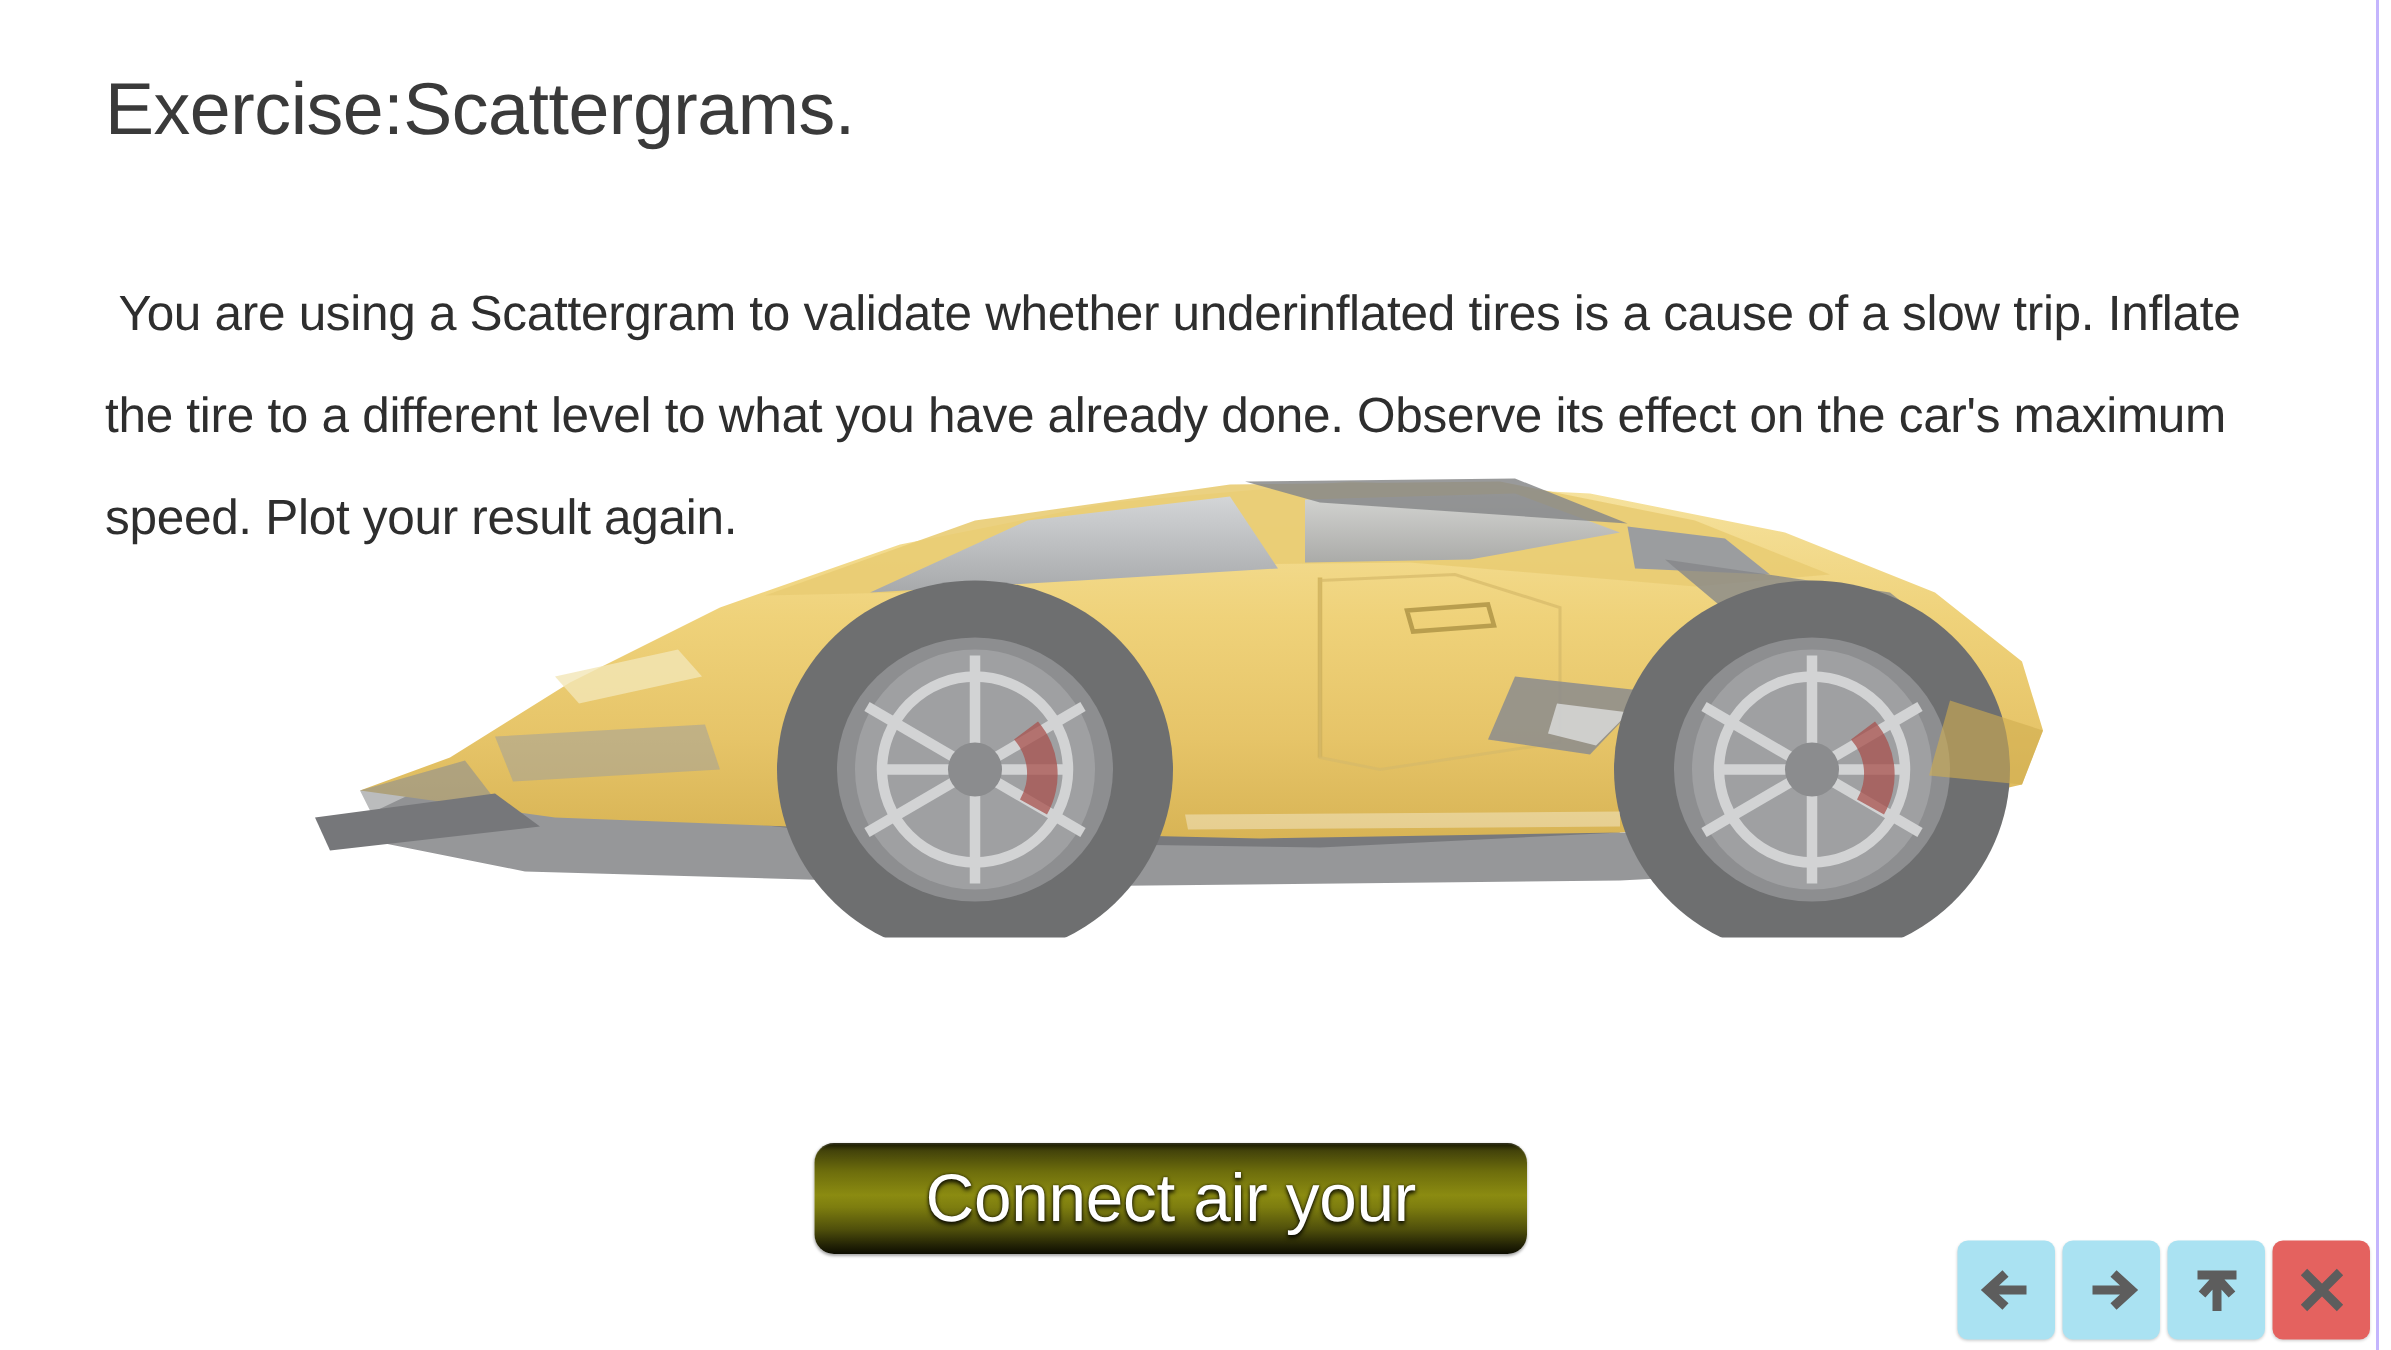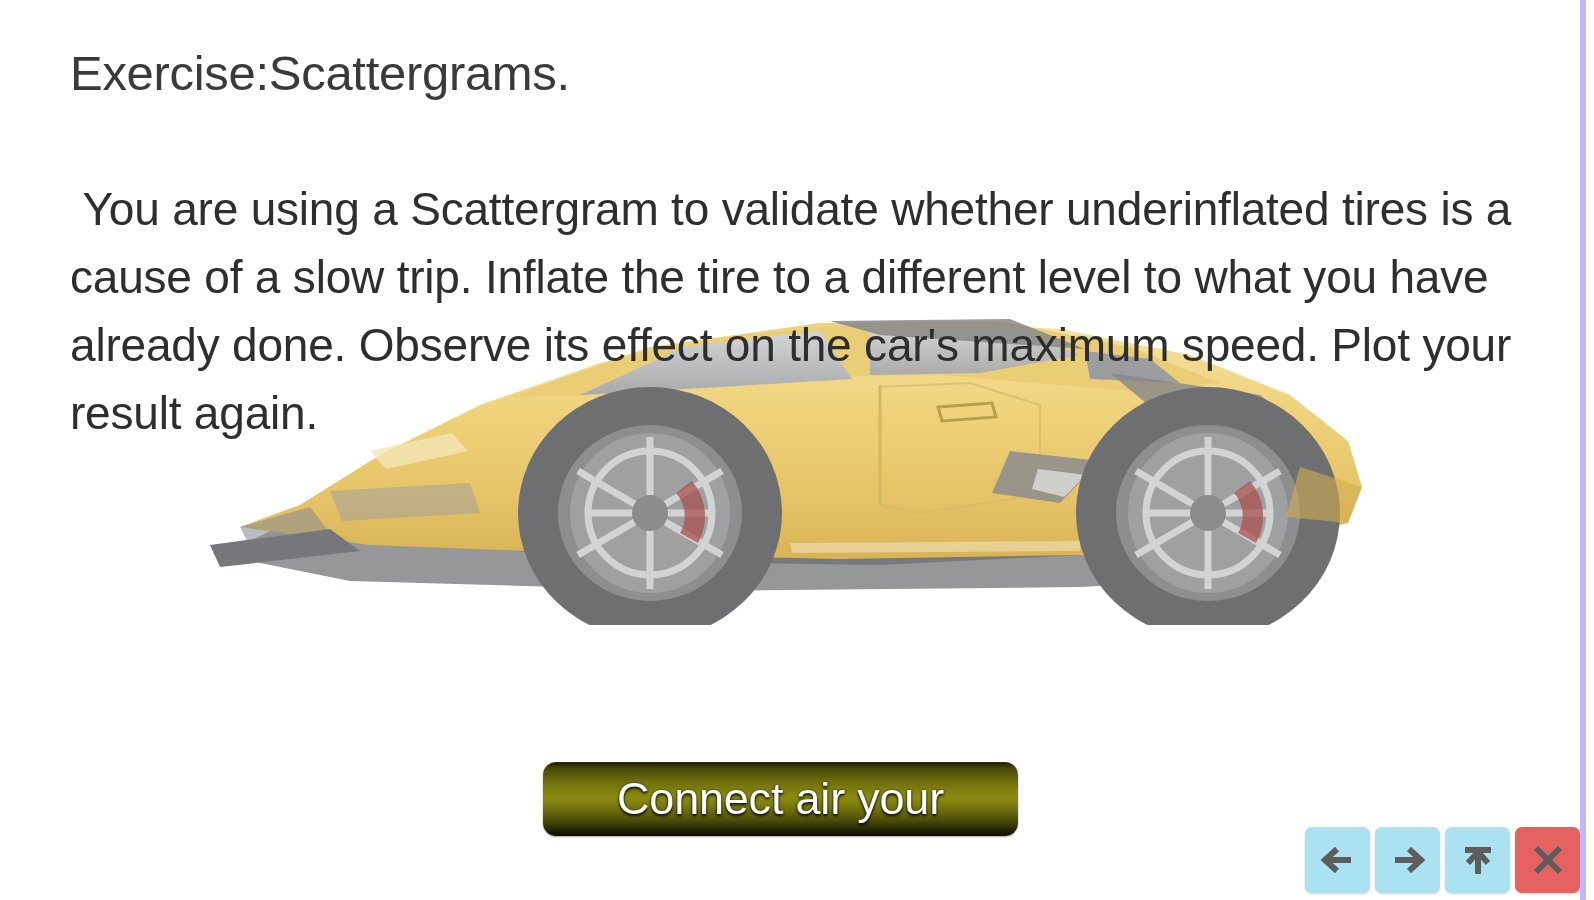--- a/index.html
+++ b/index.html
@@ -16,21 +16,21 @@
     -webkit-font-smoothing: antialiased;
   }
 
   
   #page {
     position: absolute;
     left: 0; top: 0;
     width: 1586px;
     height: 900px;
     background: #ffffff;
-    border-right: 6px solid #c4b5fd;
+    border-right: 2px solid #c4b5fd;
     box-sizing: border-box;
     overflow: hidden;
   }
 
   
   #car-layer {
     position: absolute;
     left: 180px;
     top: 255px;
     width: 1200px;
@@ -49,21 +49,21 @@
   }
   #exercise-title {
     font-size: 49px;
     line-height: 58px;
     color: #3a3a3a;
     letter-spacing: -0.3px;
     white-space: pre;
   }
   #exercise-body {
     margin-top: 73px;
-    font-size: 46px;
+    font-size: 33px;
     line-height: 68px;
     color: #2e2e2e;
     letter-spacing: -0.2px;
     white-space: pre-wrap;
   }
 
   
   #connect-button {
     position: absolute;
     left: 543px;

